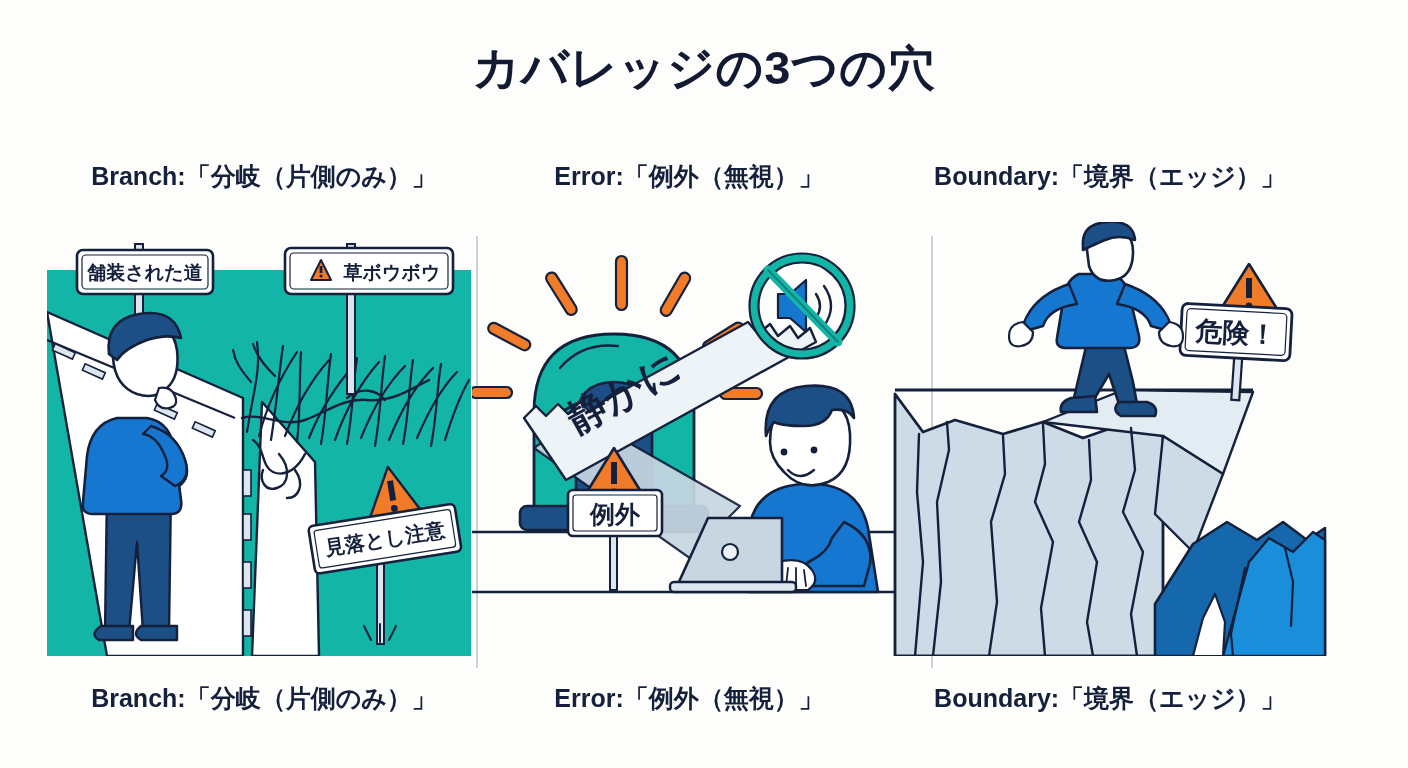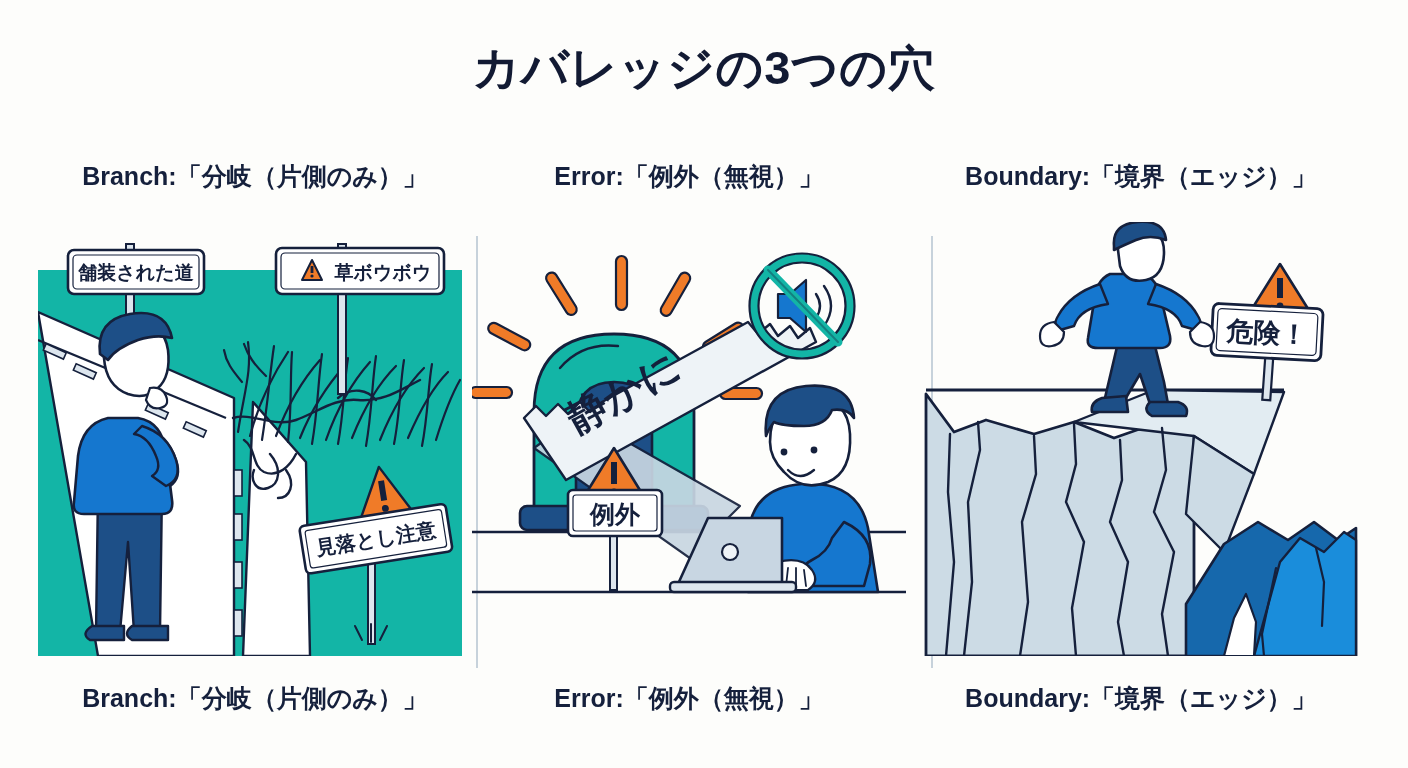--- a/index.html
+++ b/index.html
@@ -30,23 +30,23 @@
     line-height: 1.1;
   }
 
   
   .panel {
     position: absolute;
     top: 160px;
     width: 438px;
     height: 560px;
   }
-  #panel-0 { left: 36px; }
+  #panel-0 { left: 45px; }
   #panel-1 { left: 470px; }
-  #panel-2 { left: 922px; }
+  #panel-2 { left: 891px; }
 
   .panel-header {
     position: absolute;
     left: 0; top: 0;
     width: 438px;
     text-align: center;
     font-size: 25px;
     font-weight: 700;
     color: #15203c;
     white-space: nowrap;

